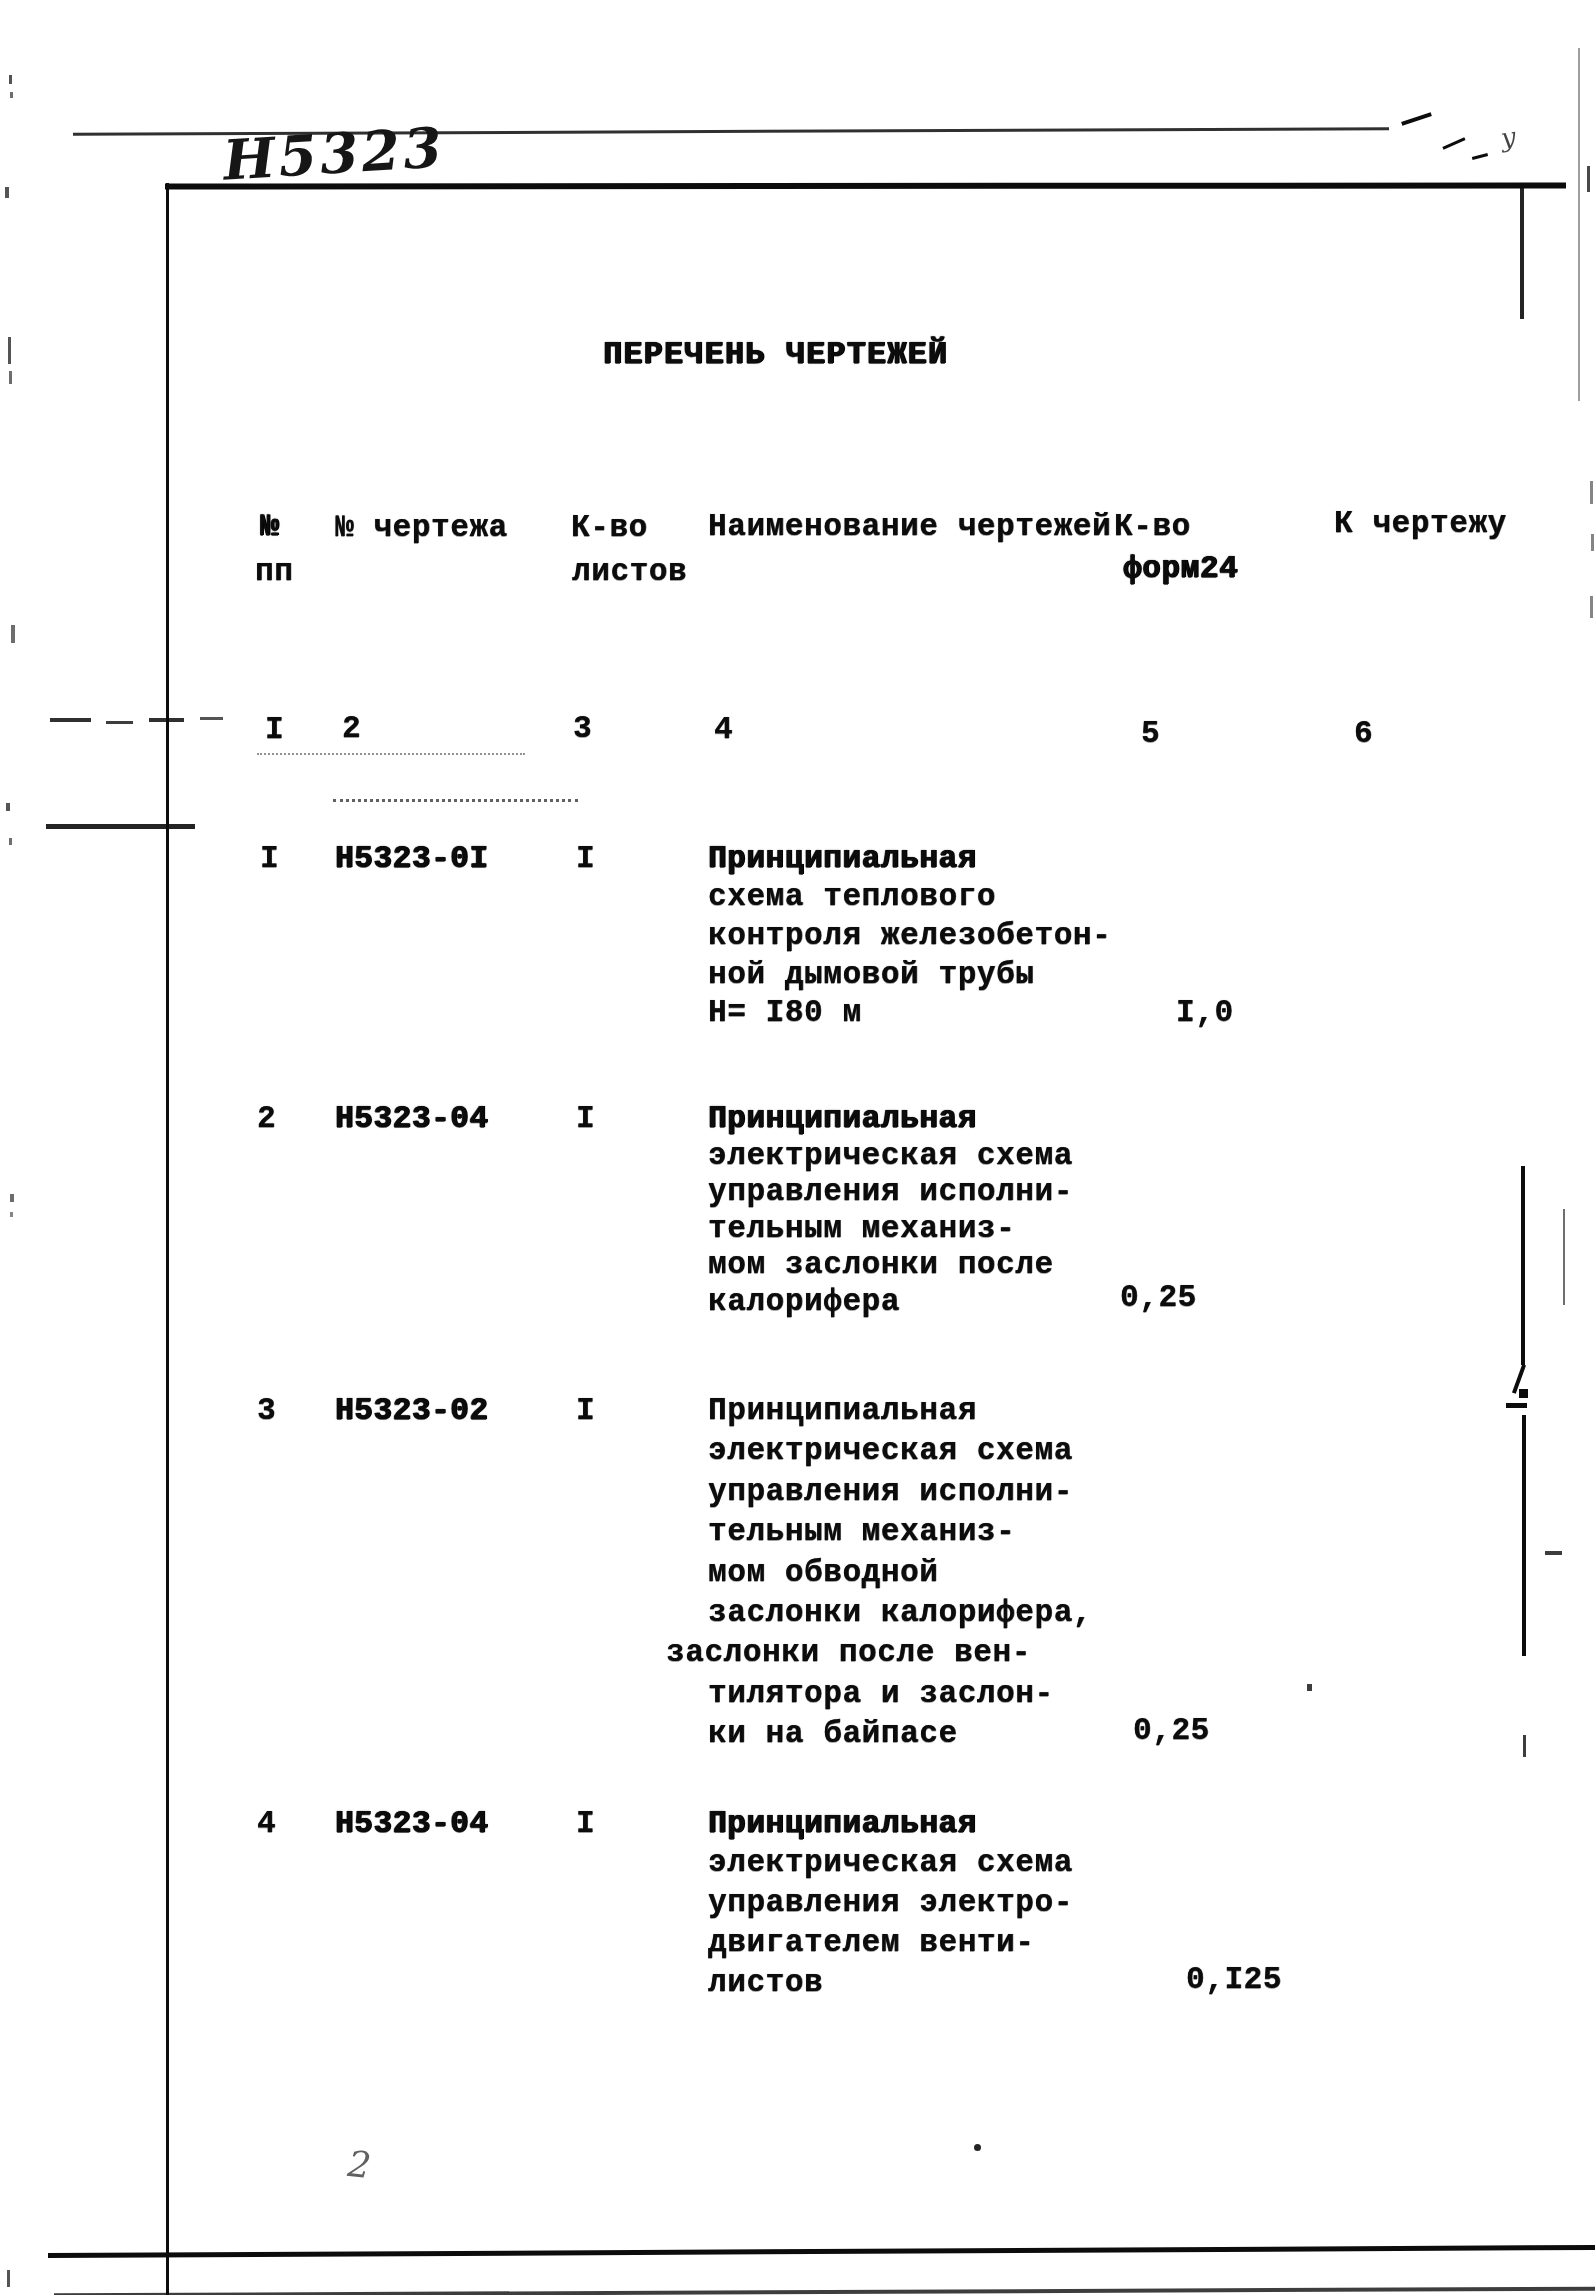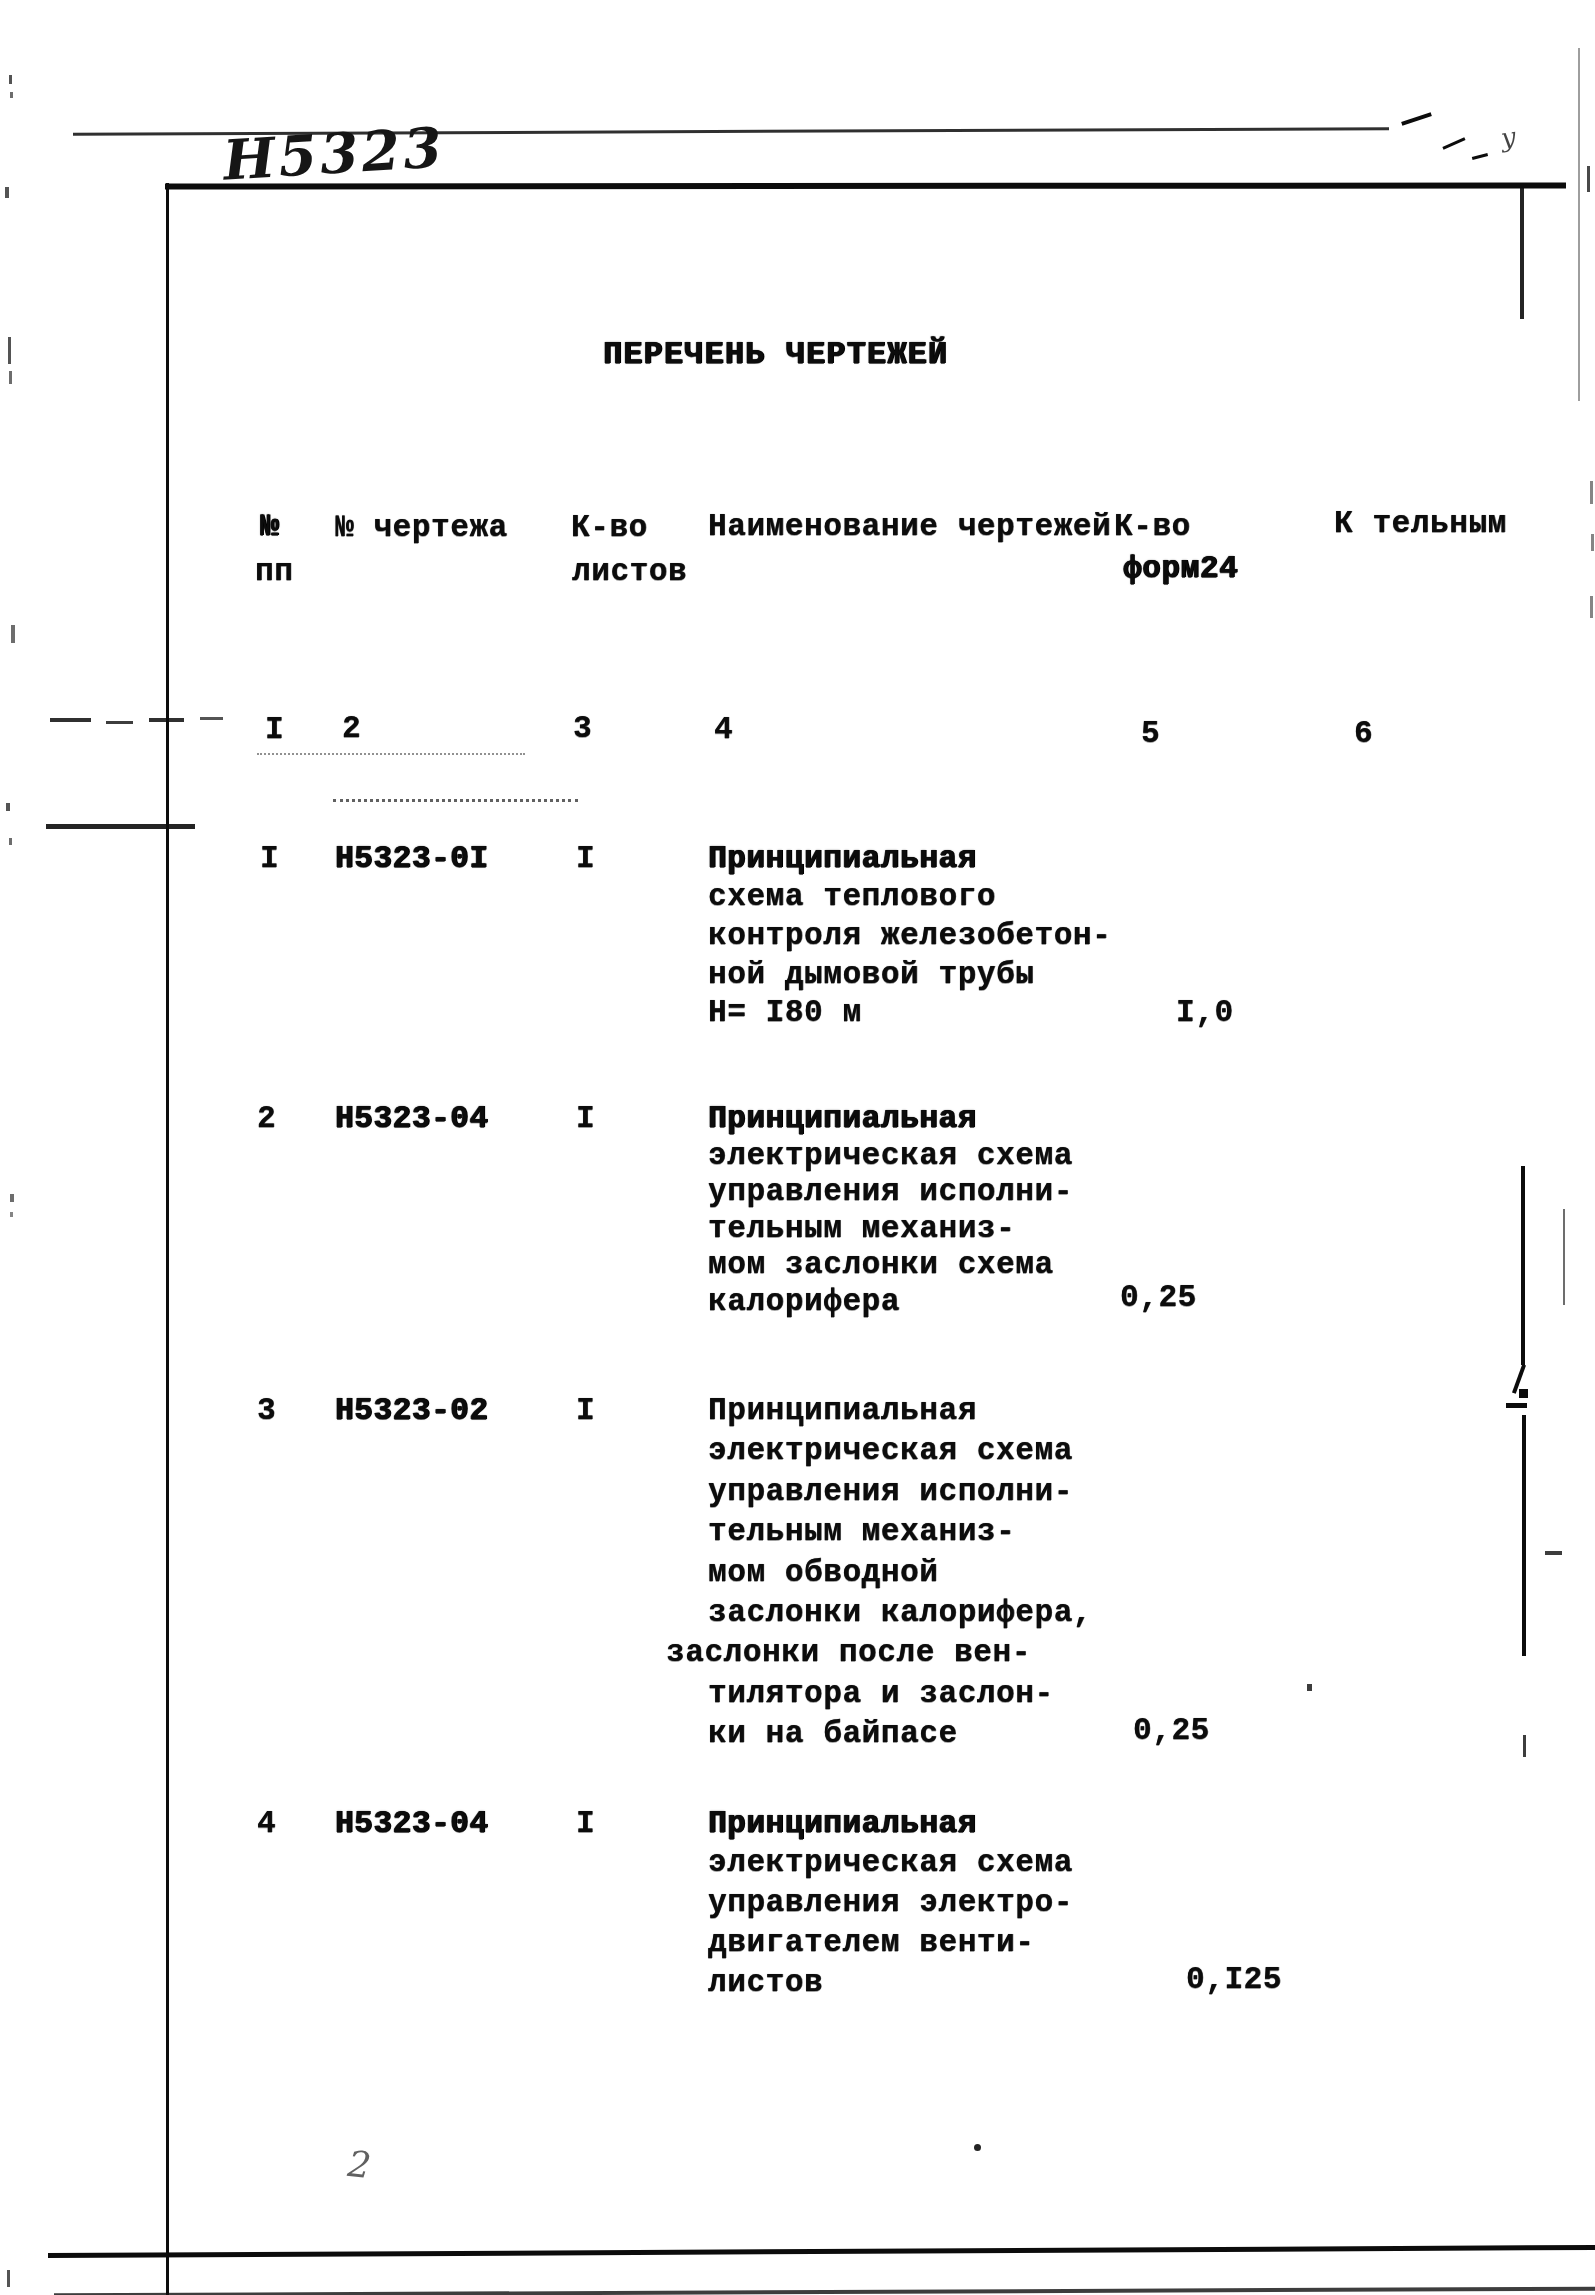--- a/index.html
+++ b/index.html
@@ -95,21 +95,21 @@
   <div class="tw title smudge" style="left:603px;top:339px">ПЕРЕЧЕНЬ ЧЕРТЕЖЕЙ</div>
 
   <div class="tw smudge" style="left:260px;top:511px">№</div>
   <div class="tw" style="left:255px;top:556px">пп</div>
   <div class="tw" style="left:335px;top:512px">№ чертежа</div>
   <div class="tw" style="left:571px;top:512px">К-во</div>
   <div class="tw" style="left:572px;top:556px">листов</div>
   <div class="tw" style="left:708px;top:511px">Наименование чертежей</div>
   <div class="tw" style="left:1114px;top:511px">К-во</div>
   <div class="tw smudge" style="left:1123px;top:553px">форм24</div>
-  <div class="tw" style="left:1334px;top:508px">К тельным</div>
+  <div class="tw" style="left:1334px;top:508px">К чертежу</div>
 
   <div class="tw" style="left:265px;top:714px">I</div>
   <div class="tw" style="left:342px;top:713px">2</div>
   <div class="tw" style="left:573px;top:713px">3</div>
   <div class="tw" style="left:714px;top:714px">4</div>
   <div class="tw" style="left:1141px;top:718px">5</div>
   <div class="tw" style="left:1354px;top:718px">6</div>
 
   <div class="tw" style="left:260px;top:843px">I</div>
   <div class="tw smudge" style="left:335px;top:843px">Н5323-0I</div>
@@ -121,21 +121,21 @@
   <div class="tw" style="left:708px;top:997px">Н= I80 м</div>
   <div class="tw" style="left:1176px;top:997px">I,0</div>
 
   <div class="tw" style="left:257px;top:1103px">2</div>
   <div class="tw smudge" style="left:335px;top:1103px">Н5323-04</div>
   <div class="tw" style="left:576px;top:1103px">I</div>
   <div class="tw smudge" style="left:708px;top:1103px">Принципиальная</div>
   <div class="tw" style="left:708px;top:1140px">электрическая схема</div>
   <div class="tw" style="left:708px;top:1176px">управления исполни-</div>
   <div class="tw" style="left:708px;top:1213px">тельным механиз-</div>
-  <div class="tw" style="left:708px;top:1249px">мом заслонки схема</div>
+  <div class="tw" style="left:708px;top:1249px">мом заслонки после</div>
   <div class="tw" style="left:708px;top:1286px">калорифера</div>
   <div class="tw" style="left:1120px;top:1282px">0,25</div>
 
   <div class="tw" style="left:257px;top:1395px">3</div>
   <div class="tw smudge" style="left:335px;top:1395px">Н5323-02</div>
   <div class="tw" style="left:576px;top:1395px">I</div>
   <div class="tw" style="left:708px;top:1395px">Принципиальная</div>
   <div class="tw" style="left:708px;top:1435px">электрическая схема</div>
   <div class="tw" style="left:708px;top:1476px">управления исполни-</div>
   <div class="tw" style="left:708px;top:1516px">тельным механиз-</div>

